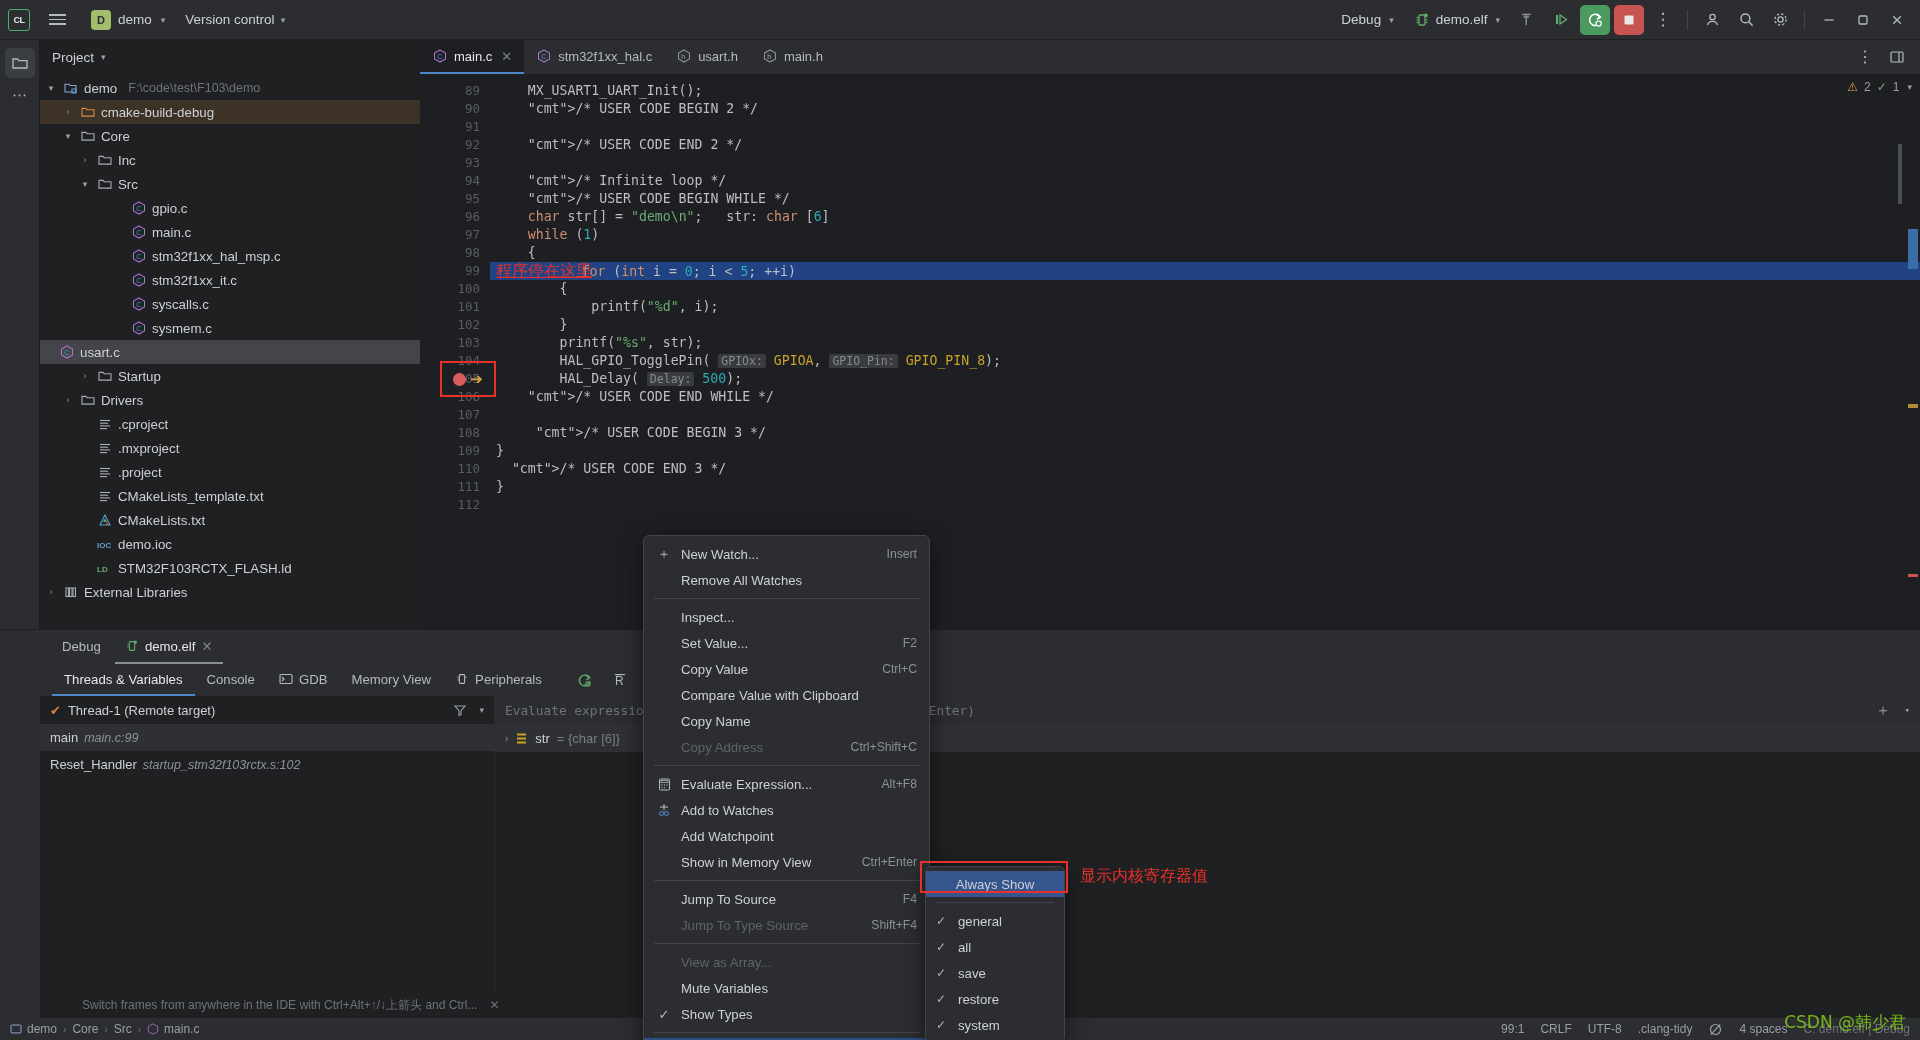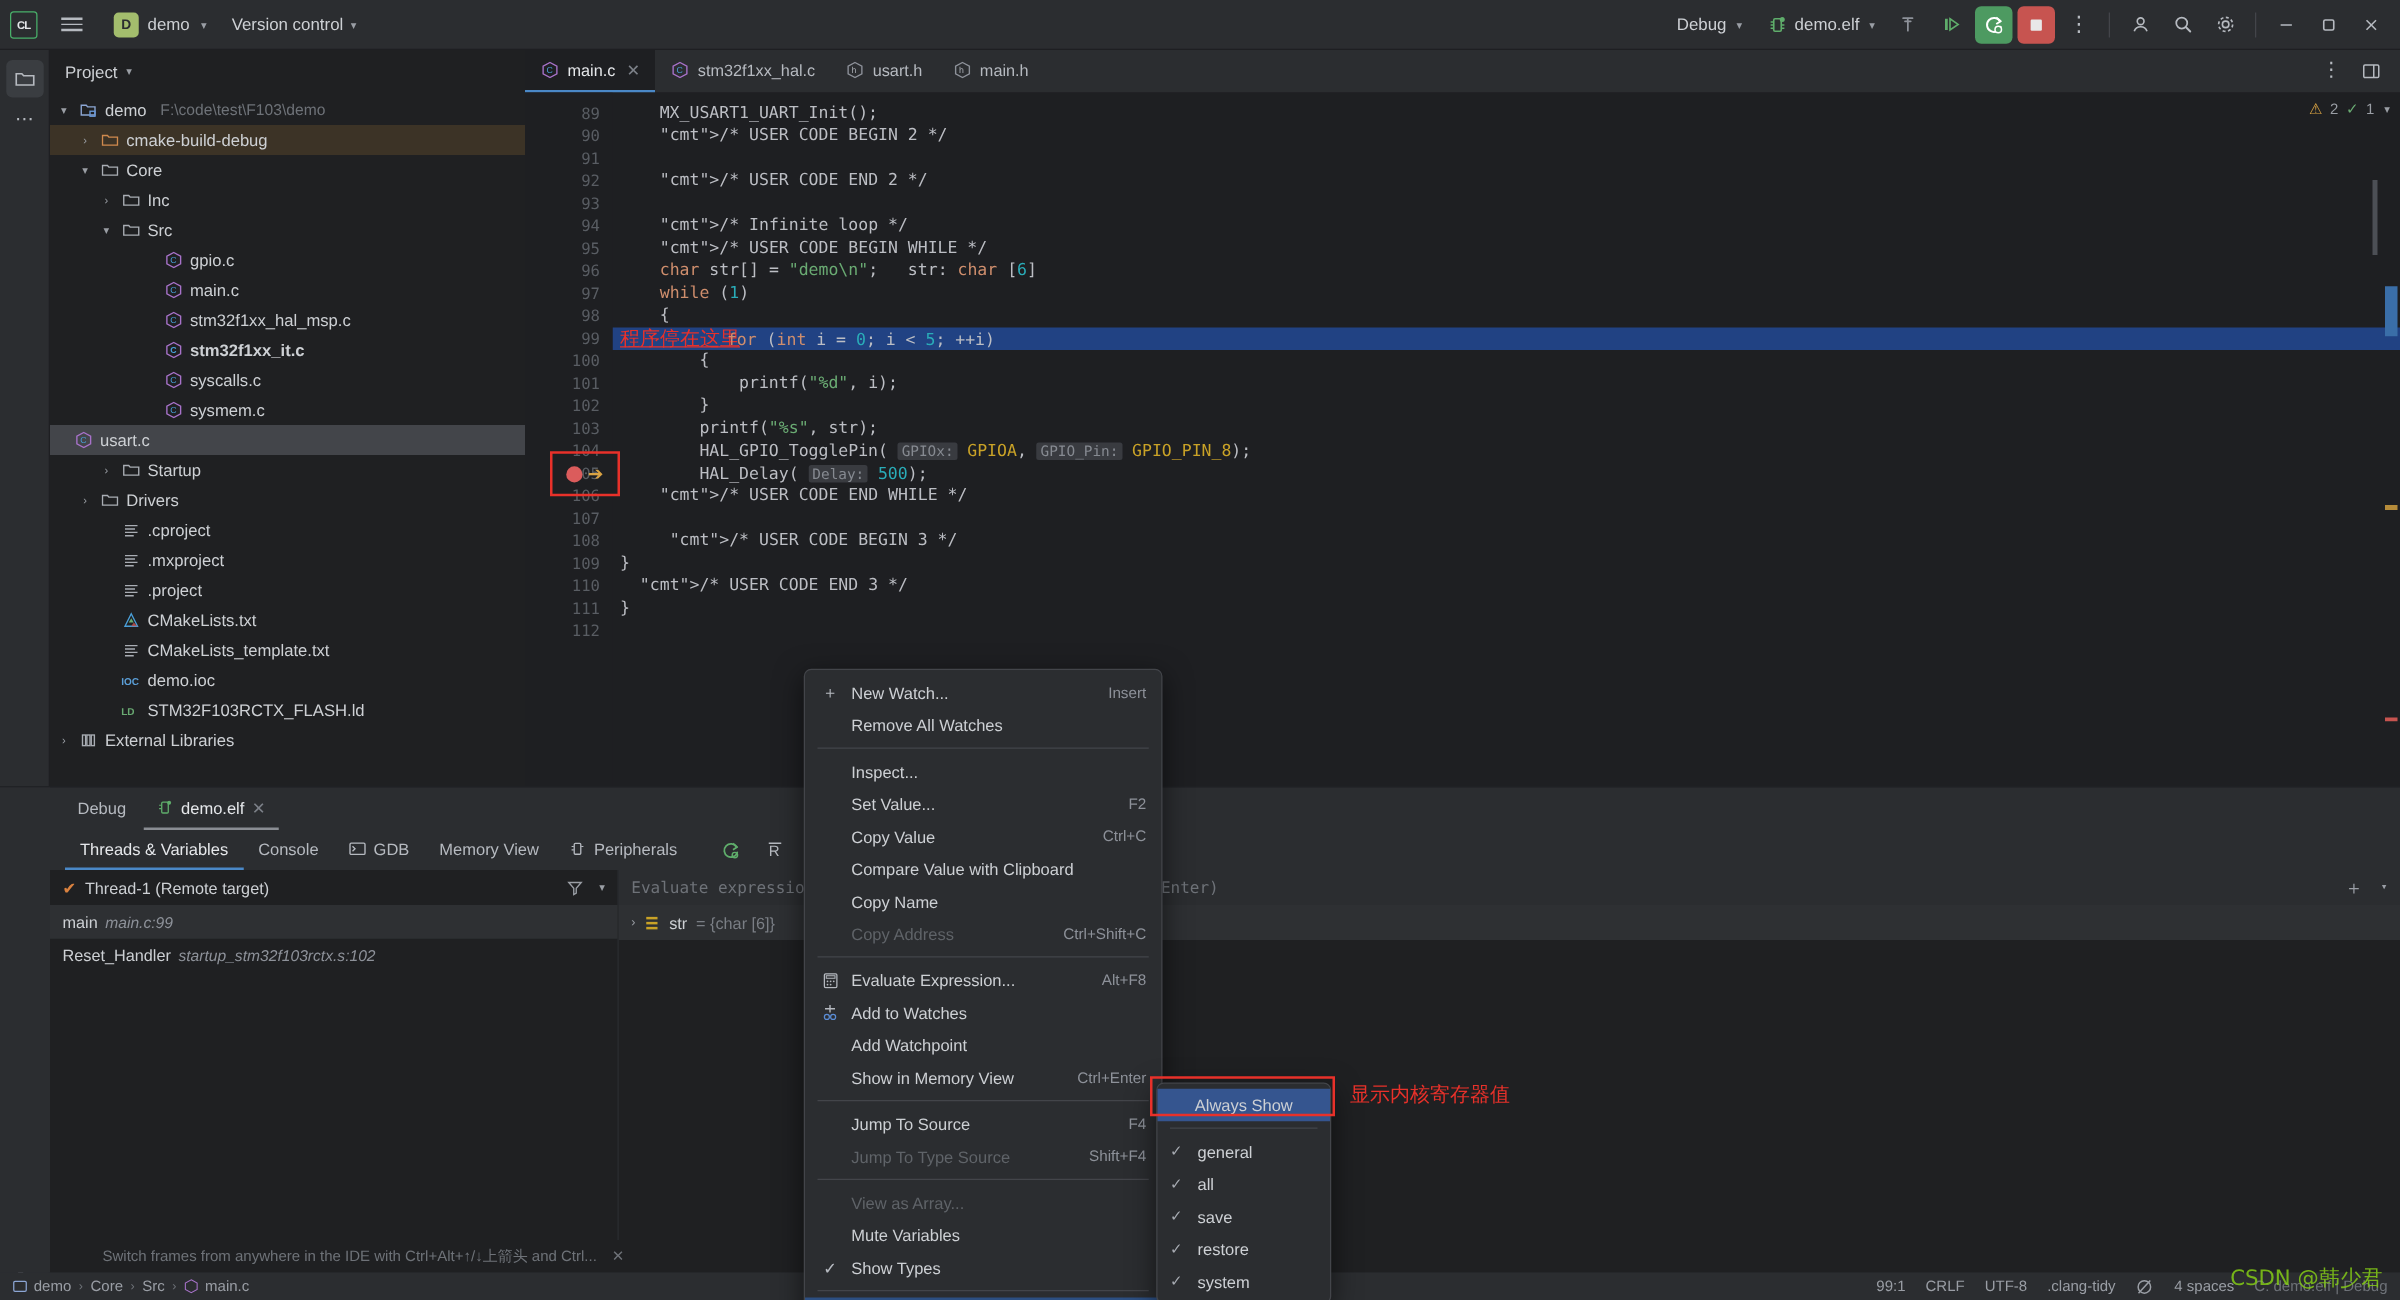--- a/index.html
+++ b/index.html
@@ -447,21 +447,21 @@
             <div class="tnode" style="padding-left: 72px;">
               <span class="arrow"></span>
               <span class="fico">
                 <svg width="14" height="14" viewBox="0 0 14 14">
                   <path d="M7 1 L12.5 4 V10 L7 13 L1.5 10 V4 Z" fill="none" stroke="#a772c9" stroke-width="1.1"></path>
                   <text x="4.2" y="9.8" font-family="Liberation Sans" font-size="7" fill="#4a9fd8">C</text>
                 </svg>
               </span>
               <span>stm32f1xx_hal_msp.c</span>
             </div>
-            <div class="tnode" style="padding-left: 72px; font-weight: bold;">
+            <div class="tnode" style="padding-left: 72px;">
               <span class="arrow"></span>
               <span class="fico">
                 <svg width="14" height="14" viewBox="0 0 14 14">
                   <path d="M7 1 L12.5 4 V10 L7 13 L1.5 10 V4 Z" fill="none" stroke="#a772c9" stroke-width="1.1"></path>
                   <text x="4.2" y="9.8" font-family="Liberation Sans" font-size="7" fill="#4a9fd8">C</text>
                 </svg>
               </span>
               <span>stm32f1xx_it.c</span>
             </div>
             <div class="tnode" style="padding-left: 72px;">
@@ -545,38 +545,38 @@
                   <line x1="2" y1="8.9" x2="12" y2="8.9" stroke="#a9adb4" stroke-width="1.1"></line>
                   <line x1="2" y1="11.6" x2="9" y2="11.6" stroke="#a9adb4" stroke-width="1.1"></line>
                 </svg>
               </span>
               <span>.project</span>
             </div>
             <div class="tnode" style="padding-left: 38px;">
               <span class="arrow"></span>
               <span class="fico">
                 <svg width="14" height="14" viewBox="0 0 14 14">
-                  <path d="M7 2 L12 12 H2 Z" fill="none" stroke="#4a9fd8" stroke-width="1.1"></path>
-                  <path d="M5 9 L7 5.5 L9 9 Z" fill="#6aab73"></path>
-                  <path d="M9 9 L12 12 H7 Z" fill="#c75450" opacity=".8"></path>
-                </svg>
-              </span>
-              <span>CMakeLists.txt</span>
-            </div>
-            <div class="tnode" style="padding-left: 38px;">
-              <span class="arrow"></span>
-              <span class="fico">
-                <svg width="14" height="14" viewBox="0 0 14 14">
                   <line x1="2" y1="3.5" x2="12" y2="3.5" stroke="#a9adb4" stroke-width="1.1"></line>
                   <line x1="2" y1="6.2" x2="10" y2="6.2" stroke="#a9adb4" stroke-width="1.1"></line>
                   <line x1="2" y1="8.9" x2="12" y2="8.9" stroke="#a9adb4" stroke-width="1.1"></line>
                   <line x1="2" y1="11.6" x2="9" y2="11.6" stroke="#a9adb4" stroke-width="1.1"></line>
                 </svg>
               </span>
               <span>CMakeLists_template.txt</span>
+            </div>
+            <div class="tnode" style="padding-left: 38px;">
+              <span class="arrow"></span>
+              <span class="fico">
+                <svg width="14" height="14" viewBox="0 0 14 14">
+                  <path d="M7 2 L12 12 H2 Z" fill="none" stroke="#4a9fd8" stroke-width="1.1"></path>
+                  <path d="M5 9 L7 5.5 L9 9 Z" fill="#6aab73"></path>
+                  <path d="M9 9 L12 12 H7 Z" fill="#c75450" opacity=".8"></path>
+                </svg>
+              </span>
+              <span>CMakeLists.txt</span>
             </div>
             <div class="tnode" style="padding-left: 38px;">
               <span class="arrow"></span>
               <span class="fico">
                 <svg width="16" height="14" viewBox="0 0 16 14">
                   <text x="0" y="11" font-family="Liberation Sans" font-size="8" font-weight="bold" fill="#5b9fd8">IOC</text>
                 </svg>
               </span>
               <span>demo.ioc</span>
             </div>

